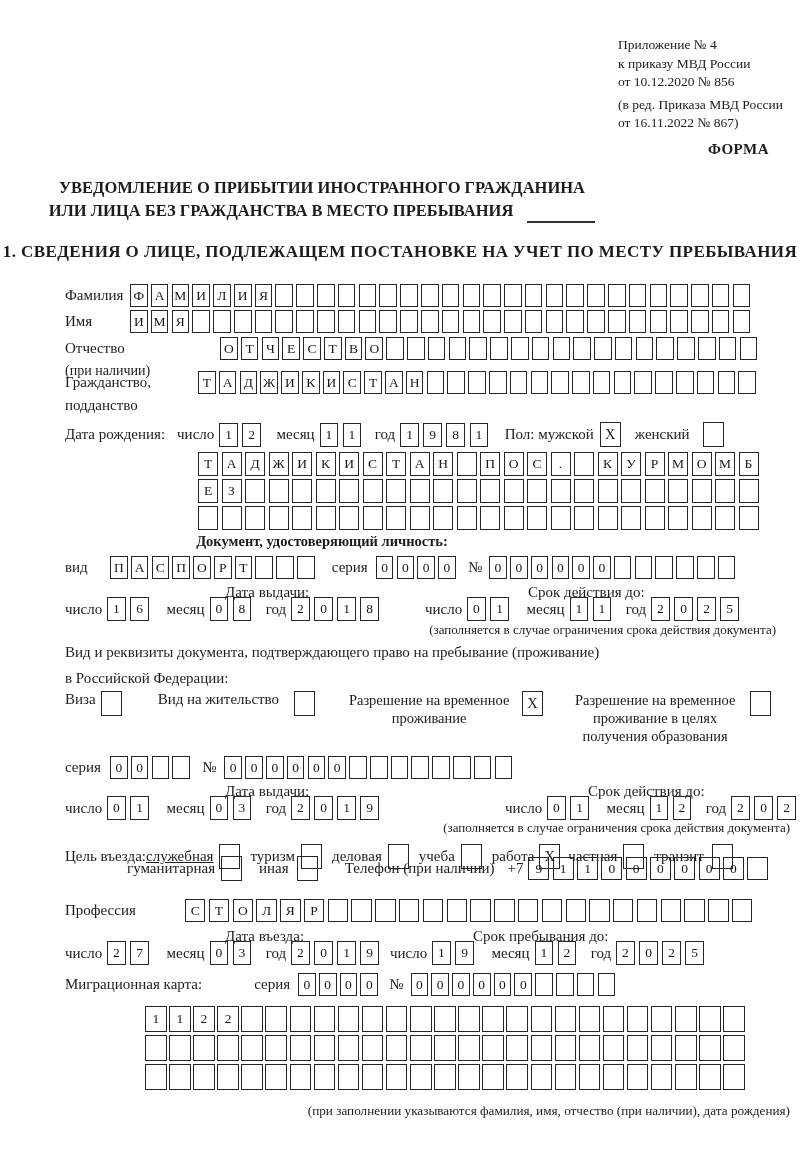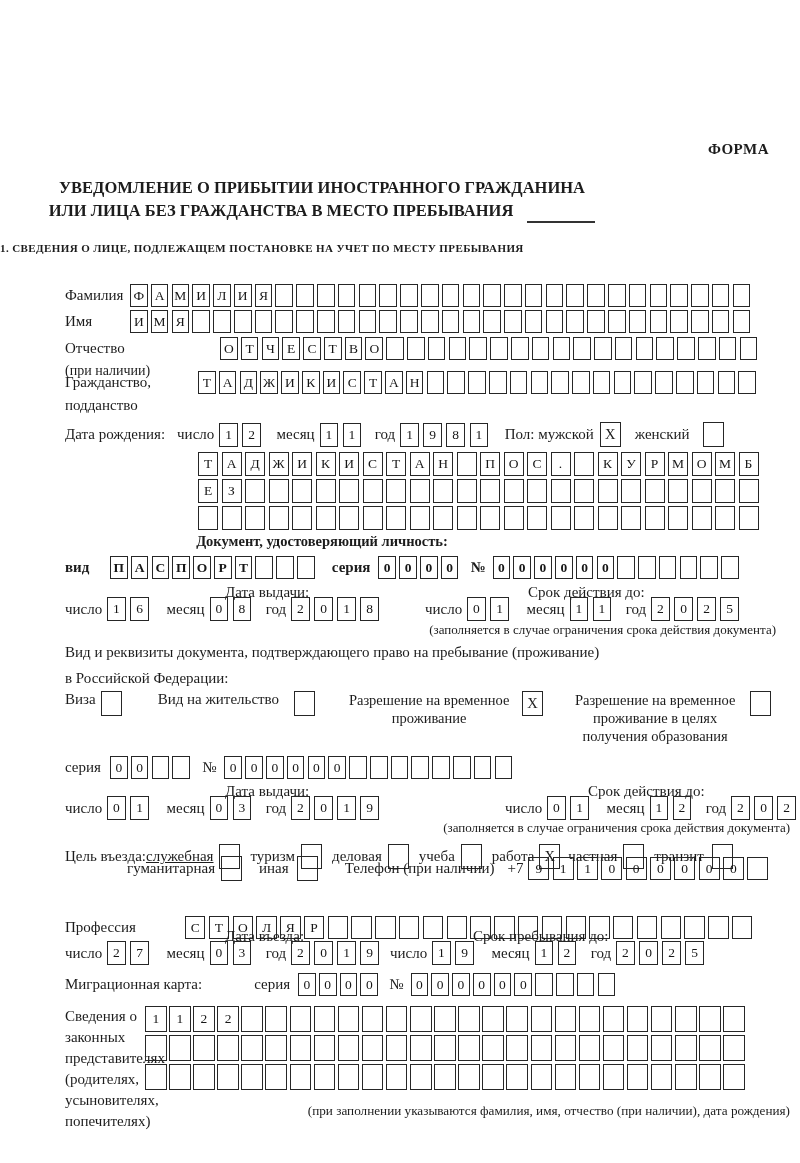--- a/index.html
+++ b/index.html
@@ -28,29 +28,36 @@
   .dlbl{font-size:15px;margin-right:5px;}
   .blank{display:inline-block;width:68px;height:2px;background:#333;
          margin-left:14px;position:relative;top:7px;}
   .ref{font-size:13.5px;line-height:18.5px;}
 </style>
 </head>
 <body>
 
 <div class="page">
 
+  <div class="abs ref" style="top:36px;left:618px;width:180px;">
+    <div>Приложение № 4</div>
+    <div>к приказу МВД России</div>
+    <div>от 10.12.2020 № 856</div>
+    <div style="margin-top:4px;">(в ред. Приказа МВД России</div>
+    <div>от 16.11.2022 № 867)</div>
+  </div>
 
   <div class="abs b" style="top:141px;right:31px;font-size:15px;letter-spacing:0.5px;">ФОРМА</div>
 
   <div class="abs b" style="top:176px;left:0;width:644px;text-align:center;font-size:16.5px;line-height:23px;">
     <div>УВЕДОМЛЕНИЕ О ПРИБЫТИИ ИНОСТРАННОГО ГРАЖДАНИНА</div>
     <div><span>ИЛИ ЛИЦА БЕЗ ГРАЖДАНСТВА В МЕСТО ПРЕБЫВАНИЯ</span><span class="blank"></span></div>
   </div>
 
-  <div class="abs b" style="top:242px;left:0;width:800px;text-align:left;font-size:11px;letter-spacing:0.4px;">1. СВЕДЕНИЯ О ЛИЦЕ, ПОДЛЕЖАЩЕМ ПОСТАНОВКЕ НА УЧЕТ ПО МЕСТУ ПРЕБЫВАНИЯ</div>
+  <div class="abs b" style="top:242px;left:0;width:800px;text-align:center;font-size:17px;letter-spacing:0.4px;">1. СВЕДЕНИЯ О ЛИЦЕ, ПОДЛЕЖАЩЕМ ПОСТАНОВКЕ НА УЧЕТ ПО МЕСТУ ПРЕБЫВАНИЯ</div>
 
   <div class="r" style="top:284px;left:65px;justify-content:flex-end;">
     <span class="lbl" style="width:65px;flex:none;">Фамилия</span>
     <span class="cells">
         <span class="cell">Ф</span>
         <span class="cell">А</span>
         <span class="cell">М</span>
         <span class="cell">И</span>
         <span class="cell">Л</span>
         <span class="cell">И</span>
@@ -289,21 +296,21 @@
         <span class="cell"></span>
         <span class="cell"></span>
         <span class="cell"></span>
         <span class="cell"></span>
         <span class="cell"></span>
       </span>
   </div>
 
   <div class="abs b" style="top:533px;left:0;width:644px;text-align:center;font-size:14.5px;">Документ, удостоверяющий личность:</div>
 
-  <div class="r" style="top:556px;left:65px;font-weight:bold;">
+  <div class="r" style="top:556px;left:65px;">
     <span class="lbl" style="width:45px;flex:none;">вид</span>
     <span class="cells">
         <span class="cell">П</span>
         <span class="cell">А</span>
         <span class="cell">С</span>
         <span class="cell">П</span>
         <span class="cell">О</span>
         <span class="cell">Р</span>
         <span class="cell">Т</span>
         <span class="cell"></span>
@@ -499,21 +506,21 @@
         <span class="cell">0</span>
         <span class="cell">0</span>
         <span class="cell">0</span>
         <span class="cell">0</span>
         <span class="cell">0</span>
         <span class="cell">0</span>
         <span class="cell"></span>
       </span>
   </div>
 
-  <div class="r p25" style="top:899px;left:65px;margin-top:17px;">
+  <div class="r p25" style="top:899px;left:65px;">
     <span class="lbl" style="width:120px;flex:none;">Профессия</span>
     <span class="cells">
         <span class="cell">С</span>
         <span class="cell">Т</span>
         <span class="cell">О</span>
         <span class="cell">Л</span>
         <span class="cell">Я</span>
         <span class="cell">Р</span>
         <span class="cell"></span>
         <span class="cell"></span>
@@ -595,28 +602,20 @@
         <span class="cell">0</span>
         <span class="cell">0</span>
         <span class="cell">0</span>
         <span class="cell"></span>
         <span class="cell"></span>
         <span class="cell"></span>
         <span class="cell"></span>
       </span>
   </div>
 
-  <div class="abs lbl" style="top:1006px;left:65px;line-height:21px;">
-    <div>Сведения о</div>
-    <div>законных</div>
-    <div>представителях</div>
-    <div>(родителях,</div>
-    <div>усыновителях,</div>
-    <div>попечителях)</div>
-  </div>
   <div class="r rep" style="top:1006px;left:145px;">
     <span class="cells">
         <span class="cell">1</span>
         <span class="cell">1</span>
         <span class="cell">2</span>
         <span class="cell">2</span>
         <span class="cell"></span>
         <span class="cell"></span>
         <span class="cell"></span>
         <span class="cell"></span>

